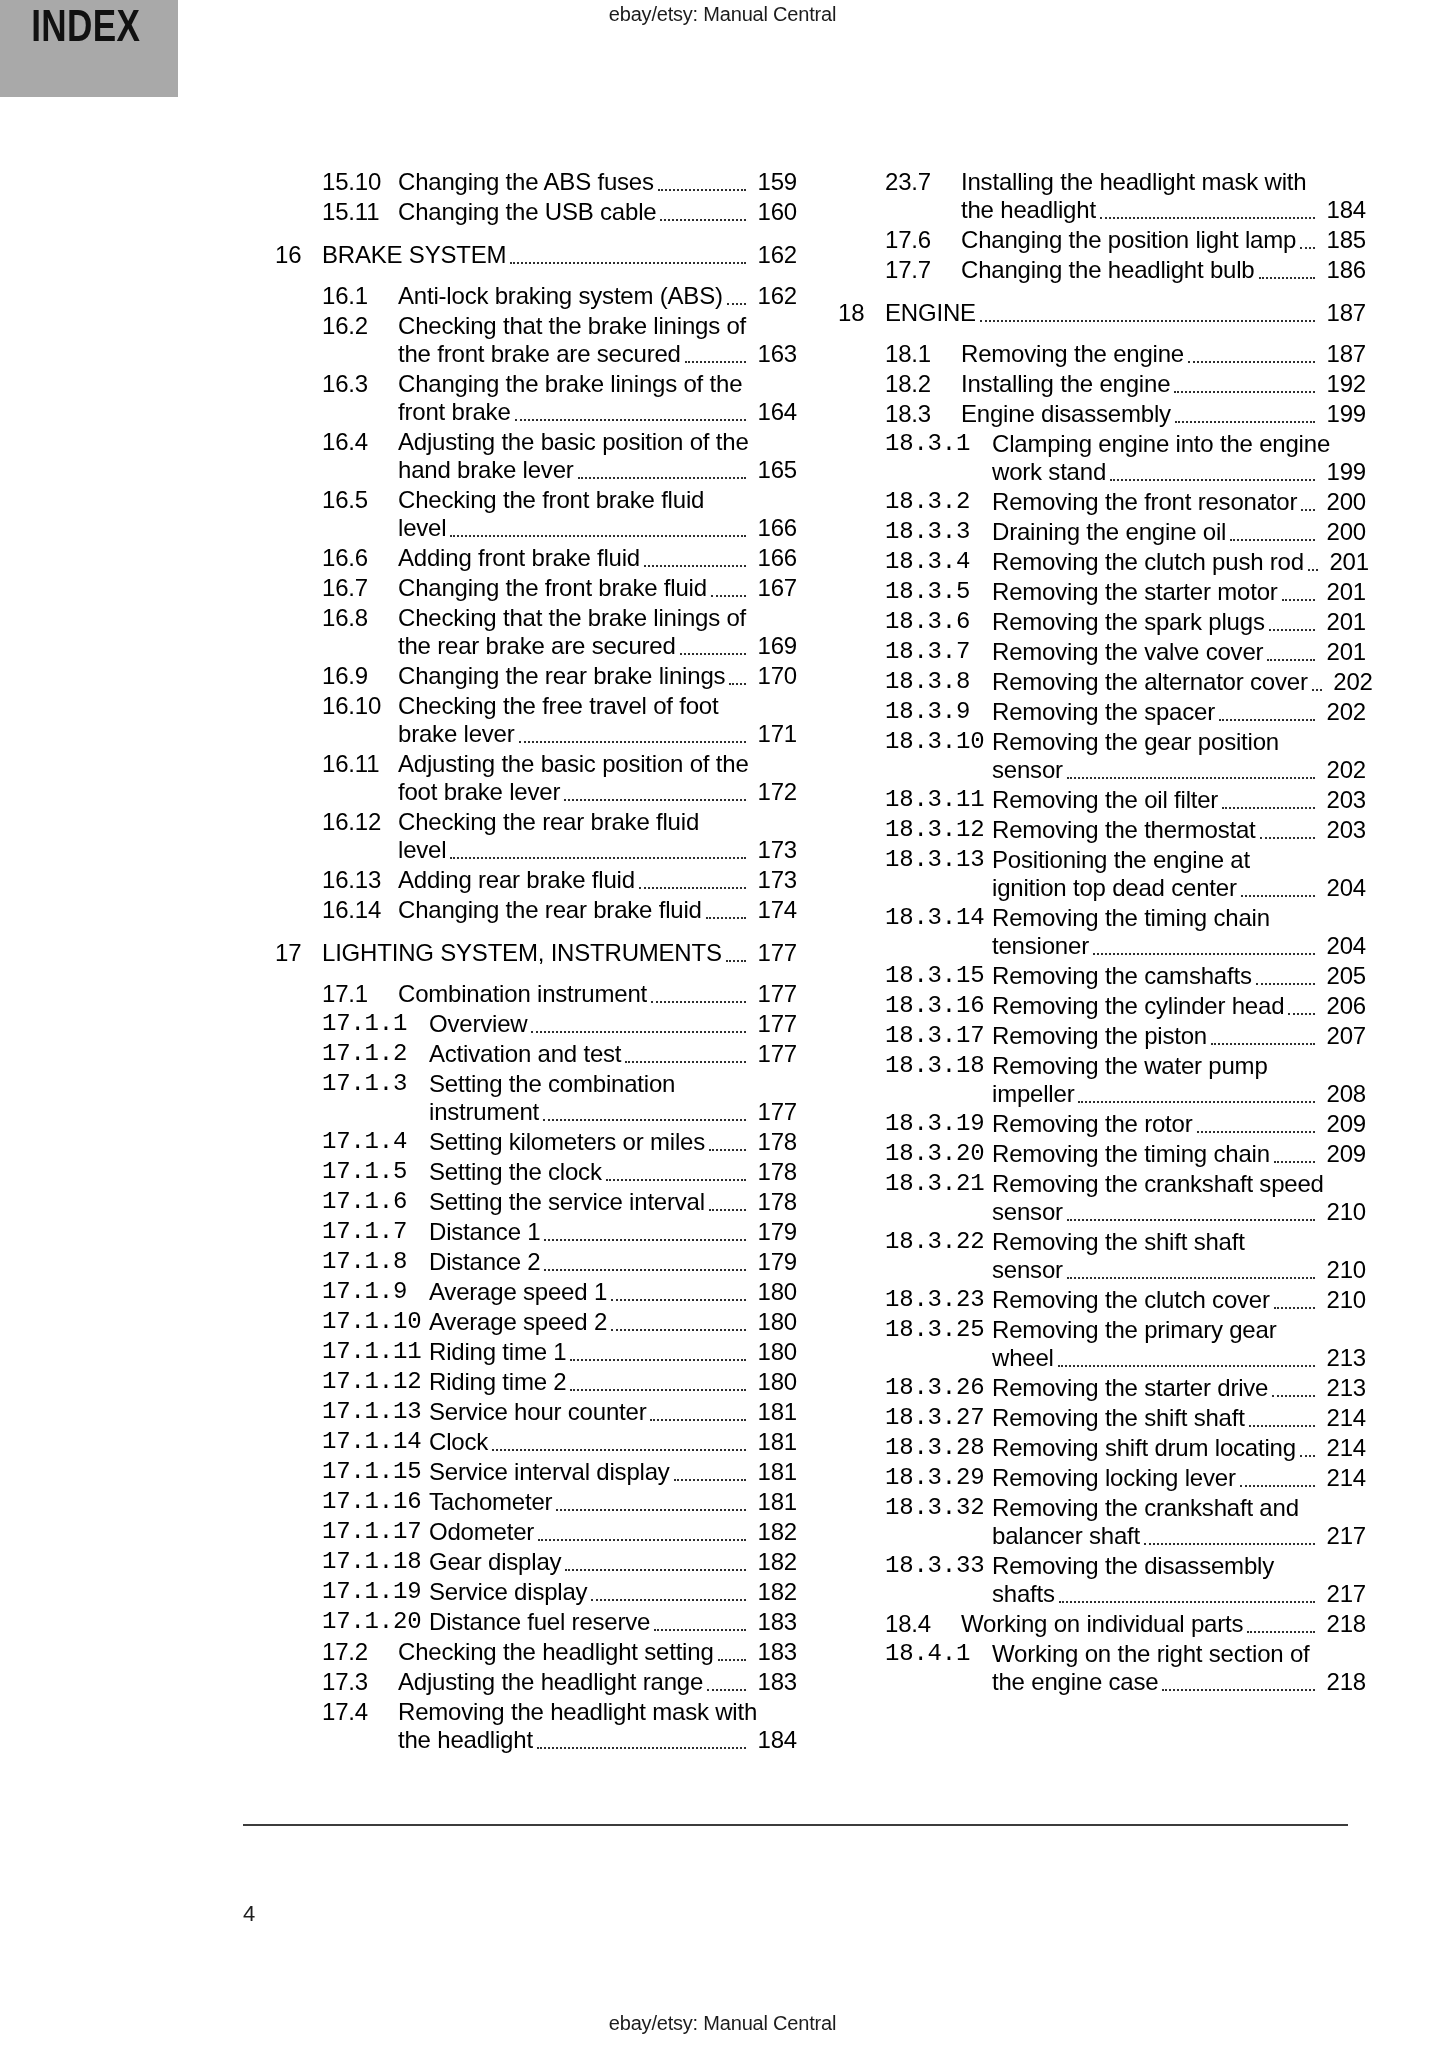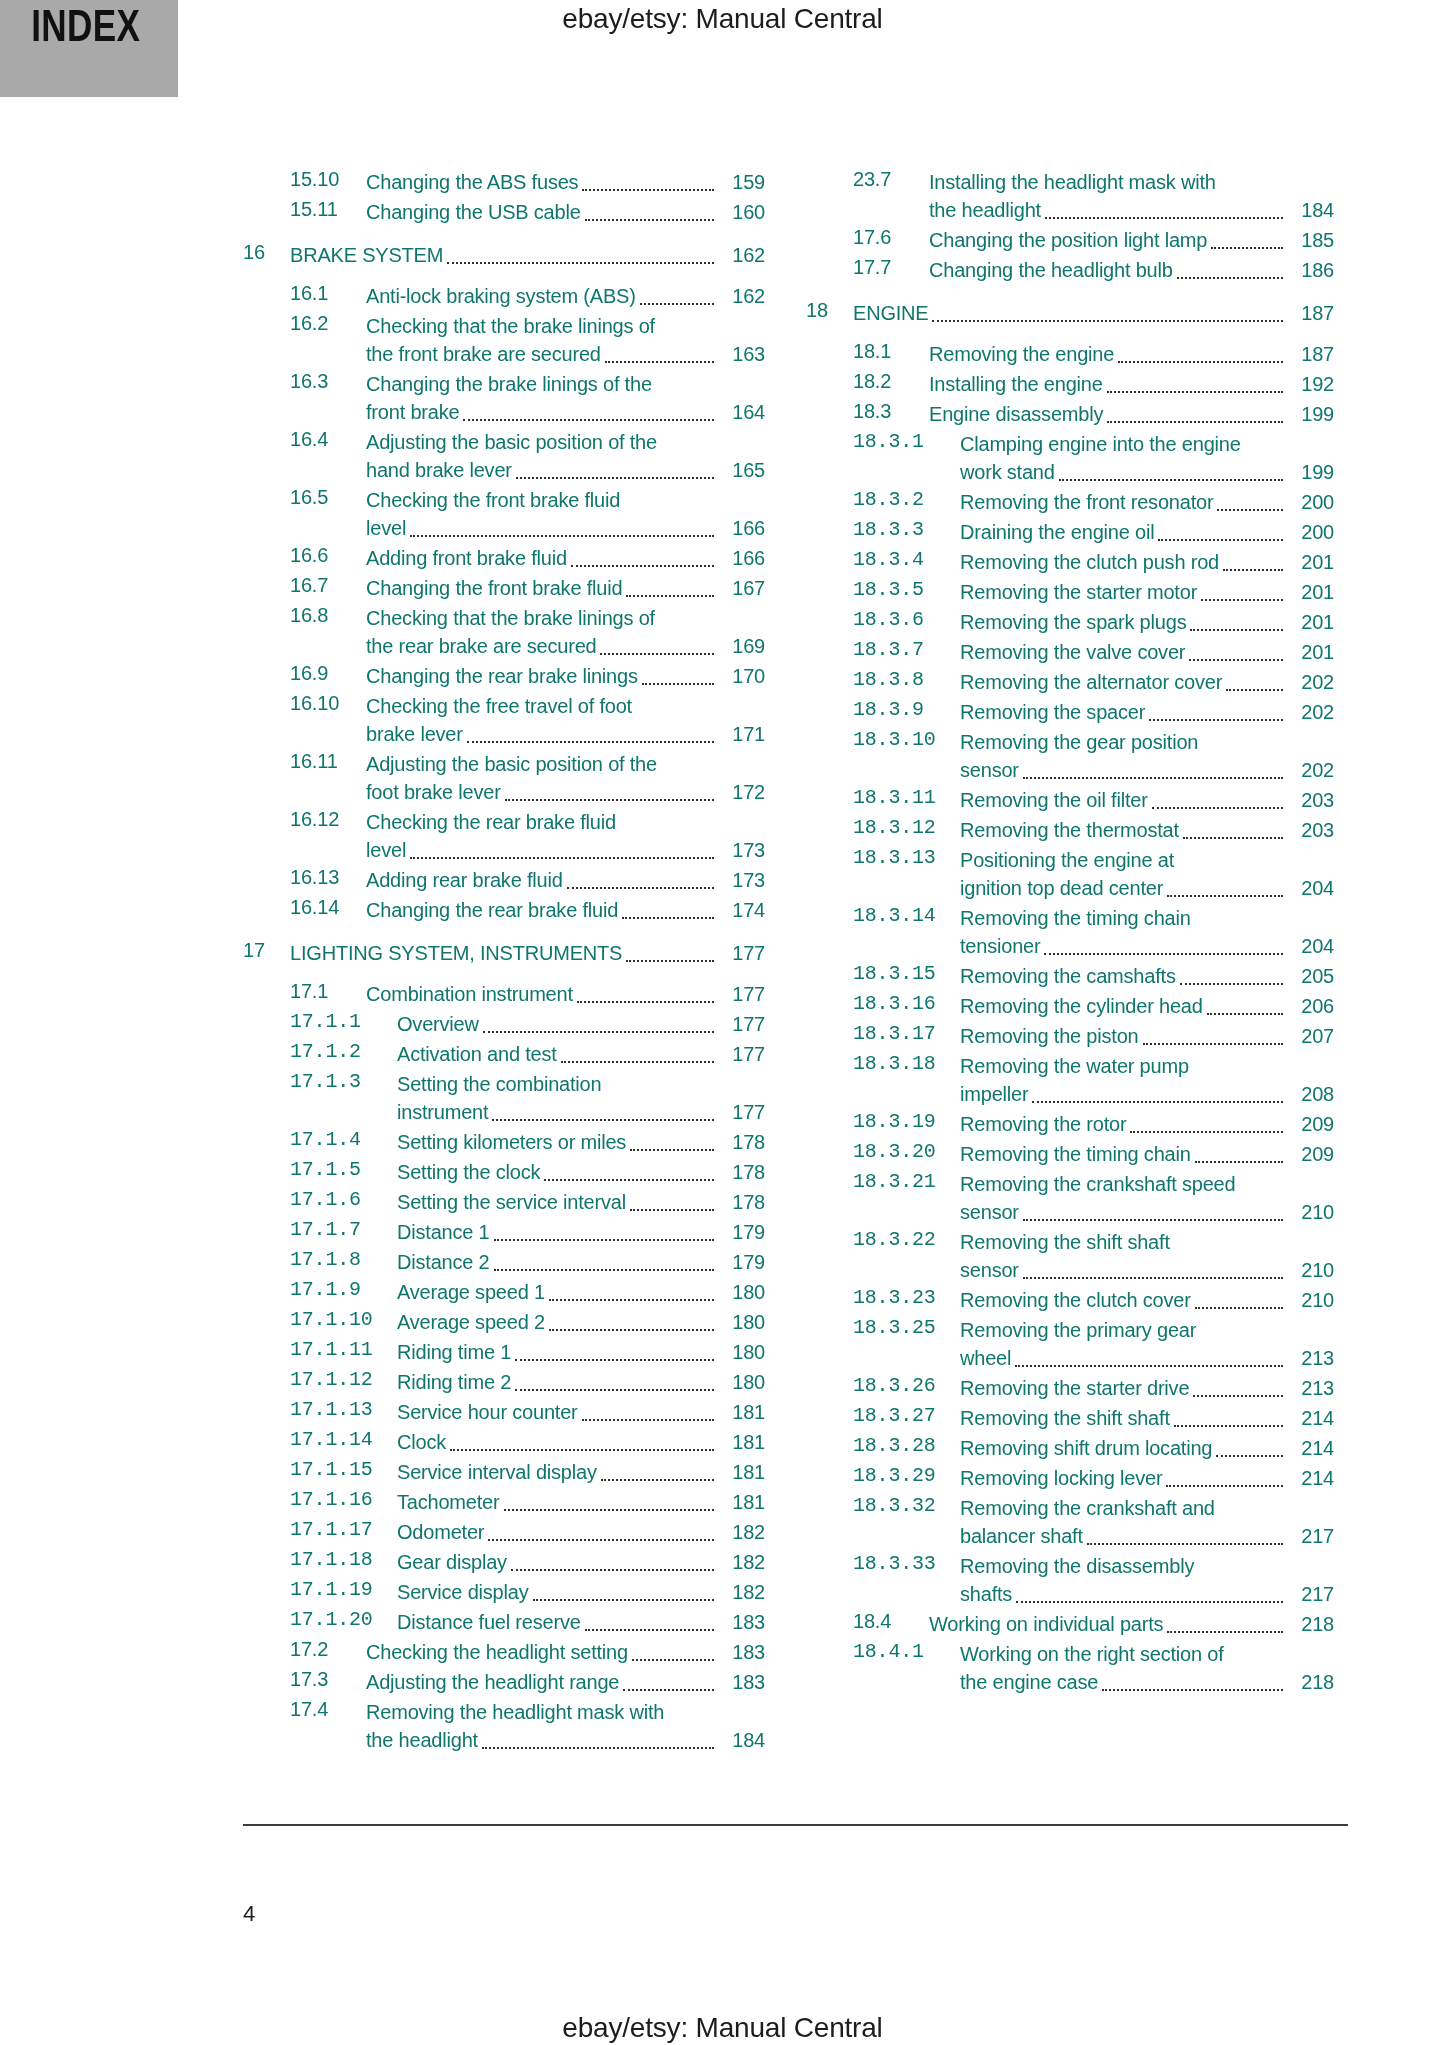--- a/index.html
+++ b/index.html
@@ -25,31 +25,32 @@
     transform: scaleX(0.78);
     transform-origin: left center;
     letter-spacing: 0.5px;
     white-space: nowrap;
   }
 
   
   .running-head {
     position: absolute; left: 0; width: 100%;
     text-align: center;
-    font-size: 28px; color: #1c1c1c;
+    font-size: 20px; color: #1c1c1c;
     letter-spacing: -0.2px;
   }
   .header { top: 3px; }
   .footer { top: 2012px; }
 
   
   .toc-col {
     position: absolute; top: 168px;
-    font-size: 20px; color: #0f766e;
+    font-size: 24px; color: #000000;
     letter-spacing: -0.2px;
+    margin-left: 32px;
   }
   .col-left  { left: 243px; width: 522px; }
   .col-right { left: 806px; width: 528px; }
 
   .entry { display: flex; margin-bottom: 2px; }
   .entry .num { flex-shrink: 0; white-space: nowrap; }
   .lv1 { margin-top: 15px; margin-bottom: 13px; }
   .lv1 .num { width: 47px; }
   .lv2 .num { margin-left: 47px; width: 76px; }
   .lv3 .num { margin-left: 47px; width: 107px; font-family: Liberation Mono, monospace; }

